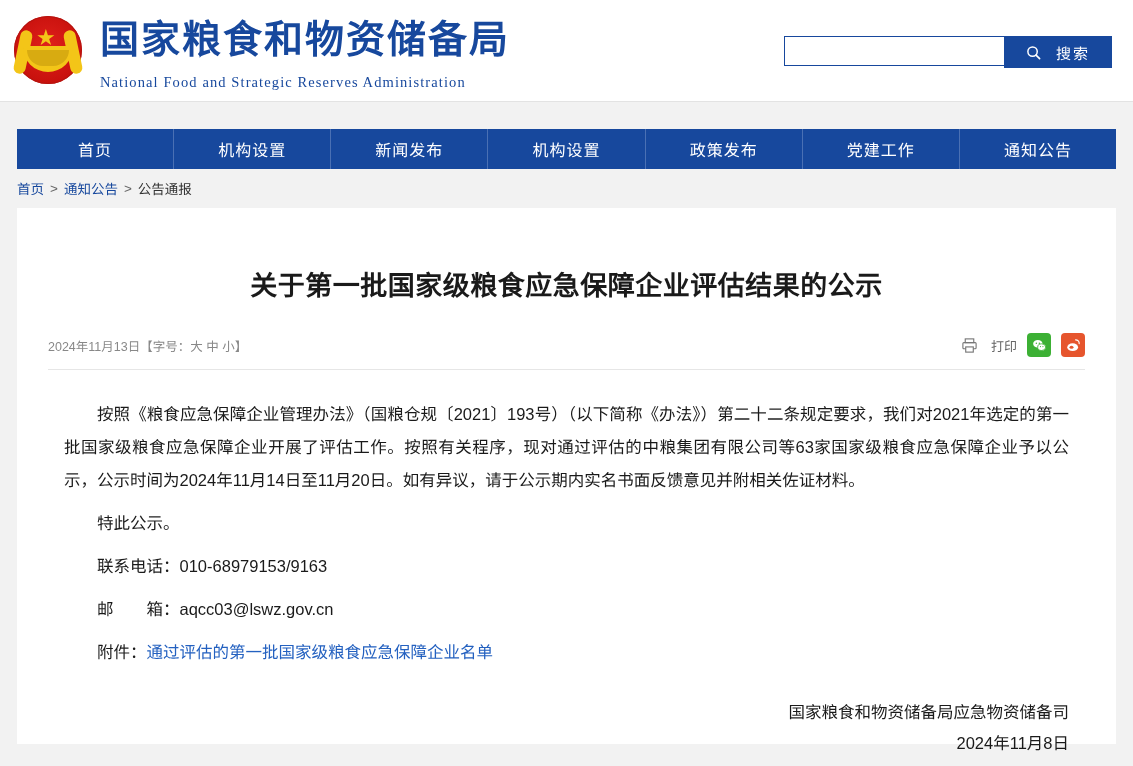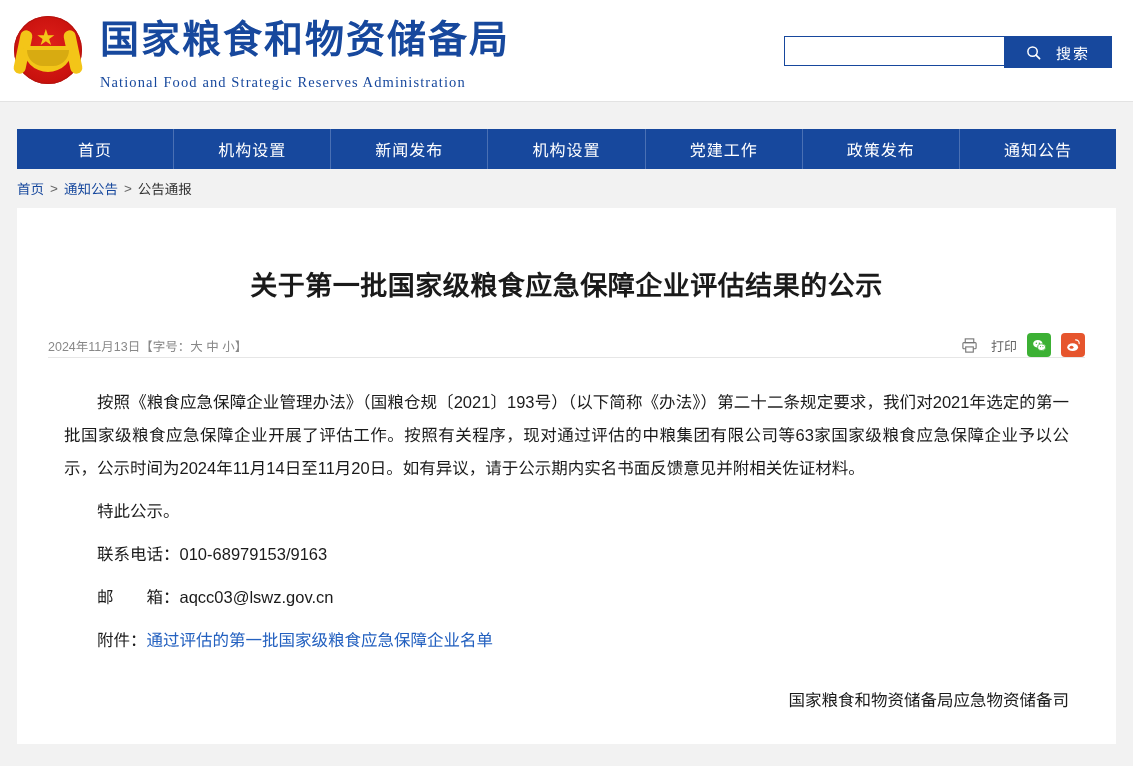--- a/index.html
+++ b/index.html
@@ -189,20 +189,21 @@
     text-align: center;
     font-size: 27px;
     font-weight: bold;
     color: #1a1a1a;
     letter-spacing: 0.5px;
     font-family: "Liberation Sans", "DejaVu Sans", sans-serif;
   }
   .meta-row {
     margin: 30px 31px 0 31px;
     border-bottom: 1px solid #e6e6e6;
+    padding-bottom: 12px;
     display: flex;
     align-items: center;
     justify-content: space-between;
   }
   .meta-left {
     font-size: 12.5px;
     color: #888;
   }
   .meta-left .fs { color: #888; }
   .meta-right {
@@ -291,22 +292,22 @@
         <span>搜索</span>
       </button>
     </div>
   </div>
 
   <div class="nav">
     <div class="nav-item">首页</div>
     <div class="nav-item">机构设置</div>
     <div class="nav-item">新闻发布</div>
     <div class="nav-item">机构设置</div>
+    <div class="nav-item">政策发布</div>
     <div class="nav-item">党建工作</div>
-    <div class="nav-item">政策发布</div>
     <div class="nav-item">通知公告</div>
   </div>
 
   <div class="breadcrumb">
     <a>首页</a>
     <span class="sep">&gt;</span>
     <a>通知公告</a>
     <span class="sep">&gt;</span>
     <span class="cur">公告通报</span>
   </div>
@@ -353,16 +354,17 @@
     <div class="body-text">
       <p class="p-indent">按照《粮食应急保障企业管理办法》（国粮仓规〔2021〕193号）（以下简称《办法》）第二十二条规定要求，我们对2021年选定的第一批国家级粮食应急保障企业开展了评估工作。按照有关程序，现对通过评估的中粮集团有限公司等63家国家级粮食应急保障企业予以公示，公示时间为2024年11月14日至11月20日。如有异议，请于公示期内实名书面反馈意见并附相关佐证材料。</p>
       <p class="p-indent">特此公示。</p>
       <p class="p-indent contact-line">联系电话：010-68979153/9163</p>
       <p class="p-indent contact-line">邮　　箱：aqcc03@lswz.gov.cn</p>
       <p class="p-indent attach"><span>附件：</span><a>通过评估的第一批国家级粮食应急保障企业名单</a></p>
     </div>
 
     <div class="signature">
       <div>国家粮食和物资储备局应急物资储备司</div>
+      <div>2024年11月8日</div>
     </div>
 
   </div>
 </div>
 
 </body></html>

